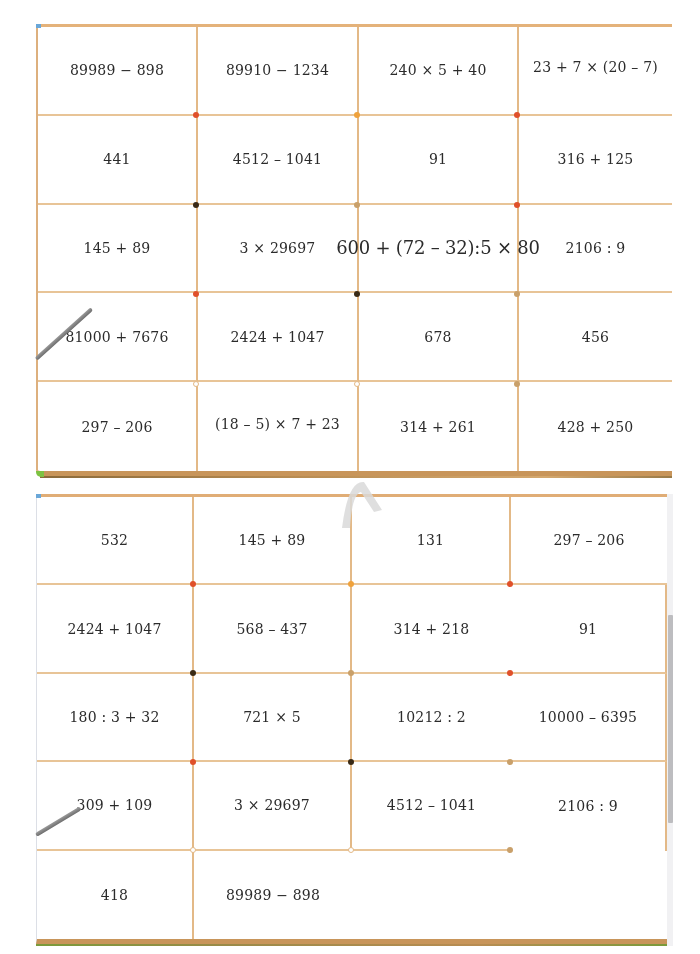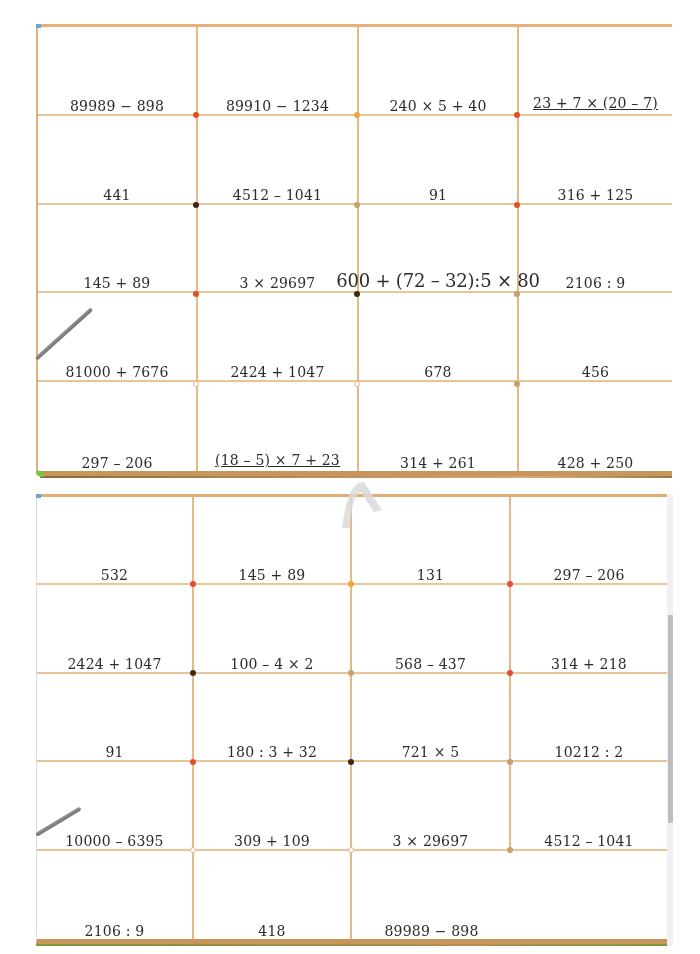--- a/index.html
+++ b/index.html
@@ -46,35 +46,35 @@
       grid-template-rows: repeat(5, 1fr);
     }
     .grid-bottom .grid-inner {
       grid-template-columns: 157px 158px 159px 1fr;
     }
     .cell {
       box-sizing: border-box;
       border-right: 2px solid #e3b987;
       border-bottom: 2px solid #e8c497;
       display: flex;
-      align-items: flex-end;
+      align-items: center;
       justify-content: center;
       font-size: 14px;
       color: #2b2b2b;
       letter-spacing: 0.2px;
       white-space: nowrap;
       position: relative;
     }
     .cell.col-last {
       border-right: none;
     }
     .cell.row-last {
       border-bottom: none;
     }
-    .cell.nudge-up span { position: relative; top: -3px; text-decoration: underline; }
+    .cell.nudge-up span { position: relative; top: -3px; }
     .cell.tight { font-size: 18px; letter-spacing: -0.2px; }
 
     
     .dot {
       position: absolute;
       width: 6px;
       height: 6px;
       border-radius: 50%;
       margin-left: -3px;
       margin-top: -3px;
@@ -250,23 +250,20 @@
         <span>131</span>
       </div>
     <div class="cell col-last">
         <span>297 – 206</span>
       </div>
 
     <div class="cell">
         <span>2424 + 1047</span>
       </div>
     <div class="cell">
-        <span>100 – 4 × 2</span>
-      </div>
-    <div class="cell">
         <span>568 – 437</span>
       </div>
     <div class="cell col-last">
         <span>314 + 218</span>
       </div>
 
     <div class="cell">
         <span>91</span>
       </div>
     <div class="cell">

